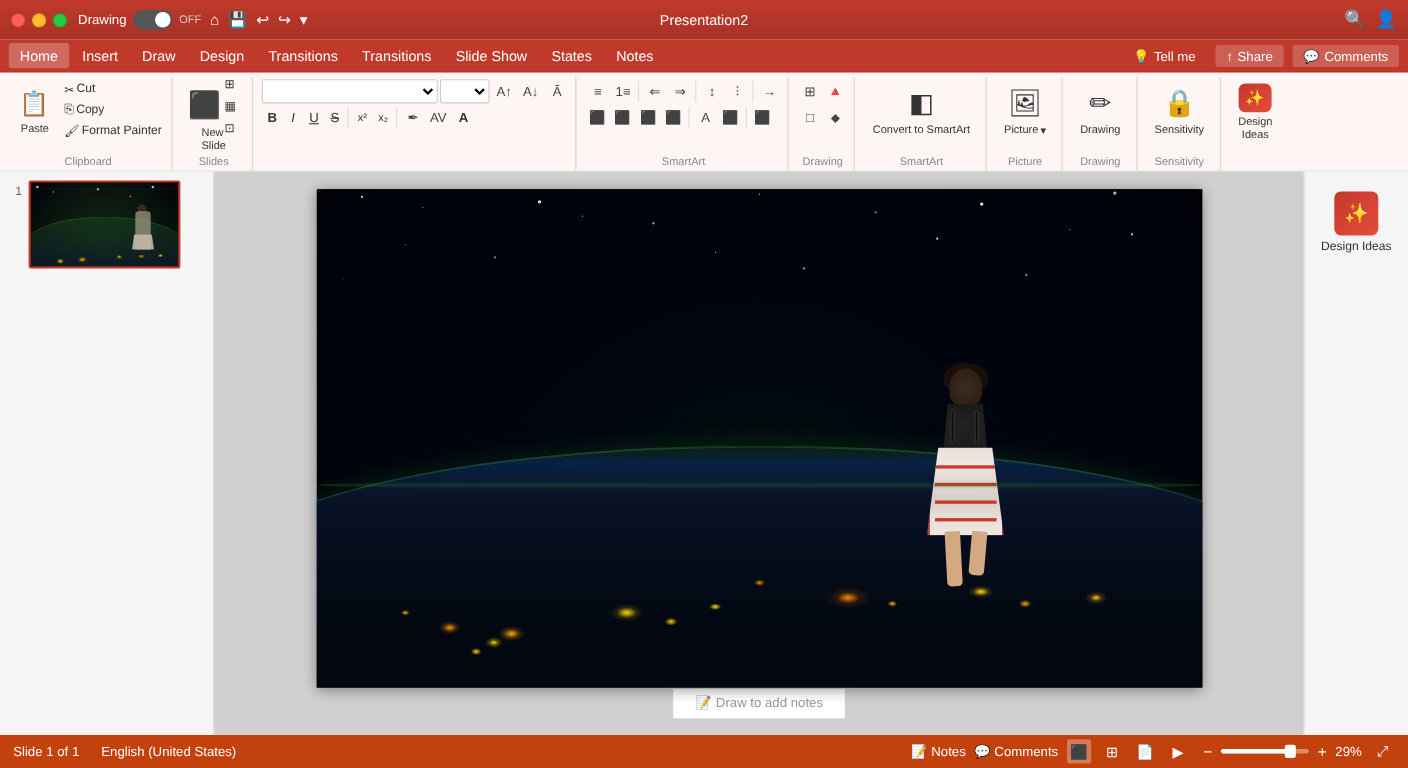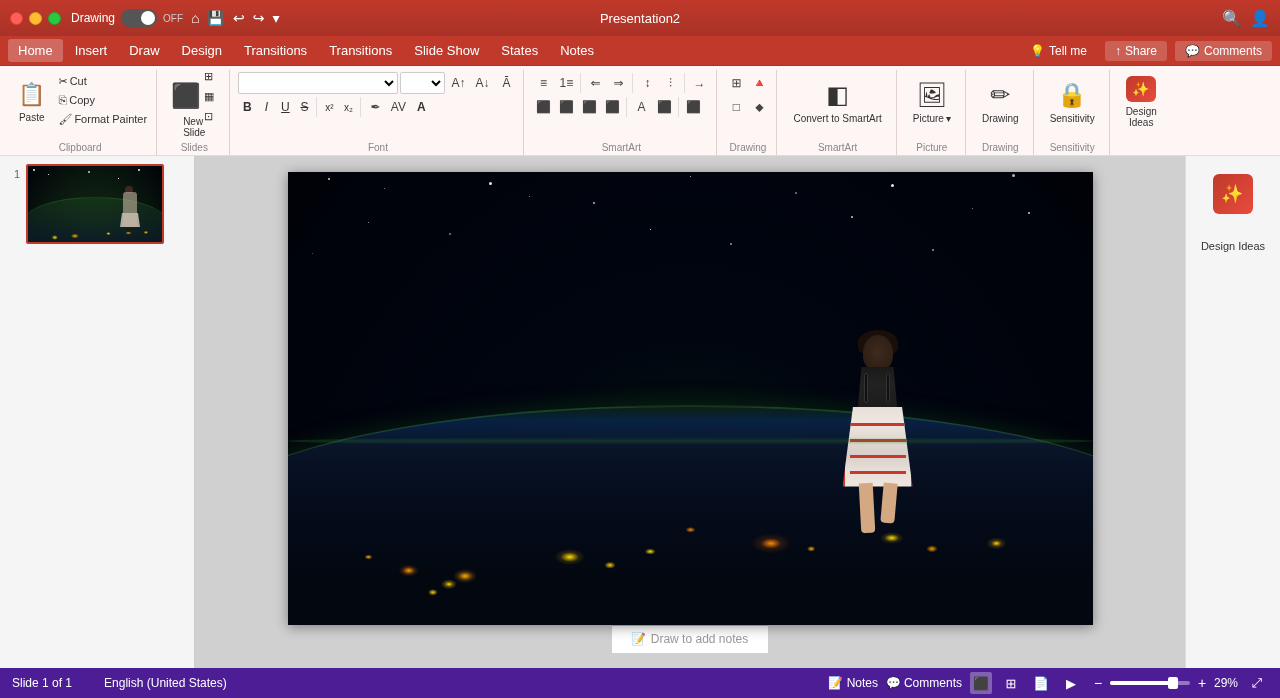--- a/index.html
+++ b/index.html
@@ -471,28 +471,28 @@
       border-radius: 6px;
       display: flex;
       align-items: center;
       justify-content: center;
       color: white;
       font-size: 18px;
     }
 
     
     .status-bar {
-      background: #4c1d95;
+      background: #c2410c;
       height: 30px;
       display: flex;
       align-items: center;
       padding: 0 12px;
       color: white;
       font-size: 12px;
-      gap: 32px;
+      gap: 20px;
       position: fixed;
       bottom: 0;
       width: 1280px;
     }
 
     .status-right {
       margin-left: auto;
       display: flex;
       align-items: center;
       gap: 8px;
@@ -777,21 +777,20 @@
         <div class="fmt-btn" style="text-decoration:line-through;">S</div>
         <div class="separator-v"></div>
         <div class="fmt-btn" style="font-size:10px;">x²</div>
         <div class="fmt-btn" style="font-size:10px;">x₂</div>
         <div class="separator-v"></div>
         <div class="ribbon-icon-btn">✒</div>
         <div class="ribbon-icon-btn">AV</div>
         <div class="ribbon-icon-btn" style="font-weight:bold; color:#333;">A</div>
       </div>
     </div>
-    <div class="ribbon-group-label">Font</div>
   </div>
 
   <div class="ribbon-group">
     <div class="ribbon-group-top" style="flex-direction:column; gap:2px;">
       <div class="icon-row">
         <div class="ribbon-icon-btn">≡</div>
         <div class="ribbon-icon-btn">1≡</div>
         <div class="separator-v"></div>
         <div class="ribbon-icon-btn">⇐</div>
         <div class="ribbon-icon-btn">⇒</div>
@@ -962,21 +961,21 @@
 
     <div class="bottom-area">
       <span class="notes-icon">📝</span>
       <span>Draw to add notes</span>
     </div>
   </div>
 
   <div class="right-sidebar">
     <div class="design-ideas-btn">
       <div class="design-ideas-icon">✨</div>
-      <span style="font-size:11px; color:#333; text-align:center;margin-top:22px;">Design Ideas</span>
+      <span style="font-size:11px; color:#333; text-align:center;">Design Ideas</span>
     </div>
   </div>
 
 </div>
 
 <div class="status-bar">
   <span>Slide 1 of 1</span>
   <span>English (United States)</span>
 
   <div class="status-right">

